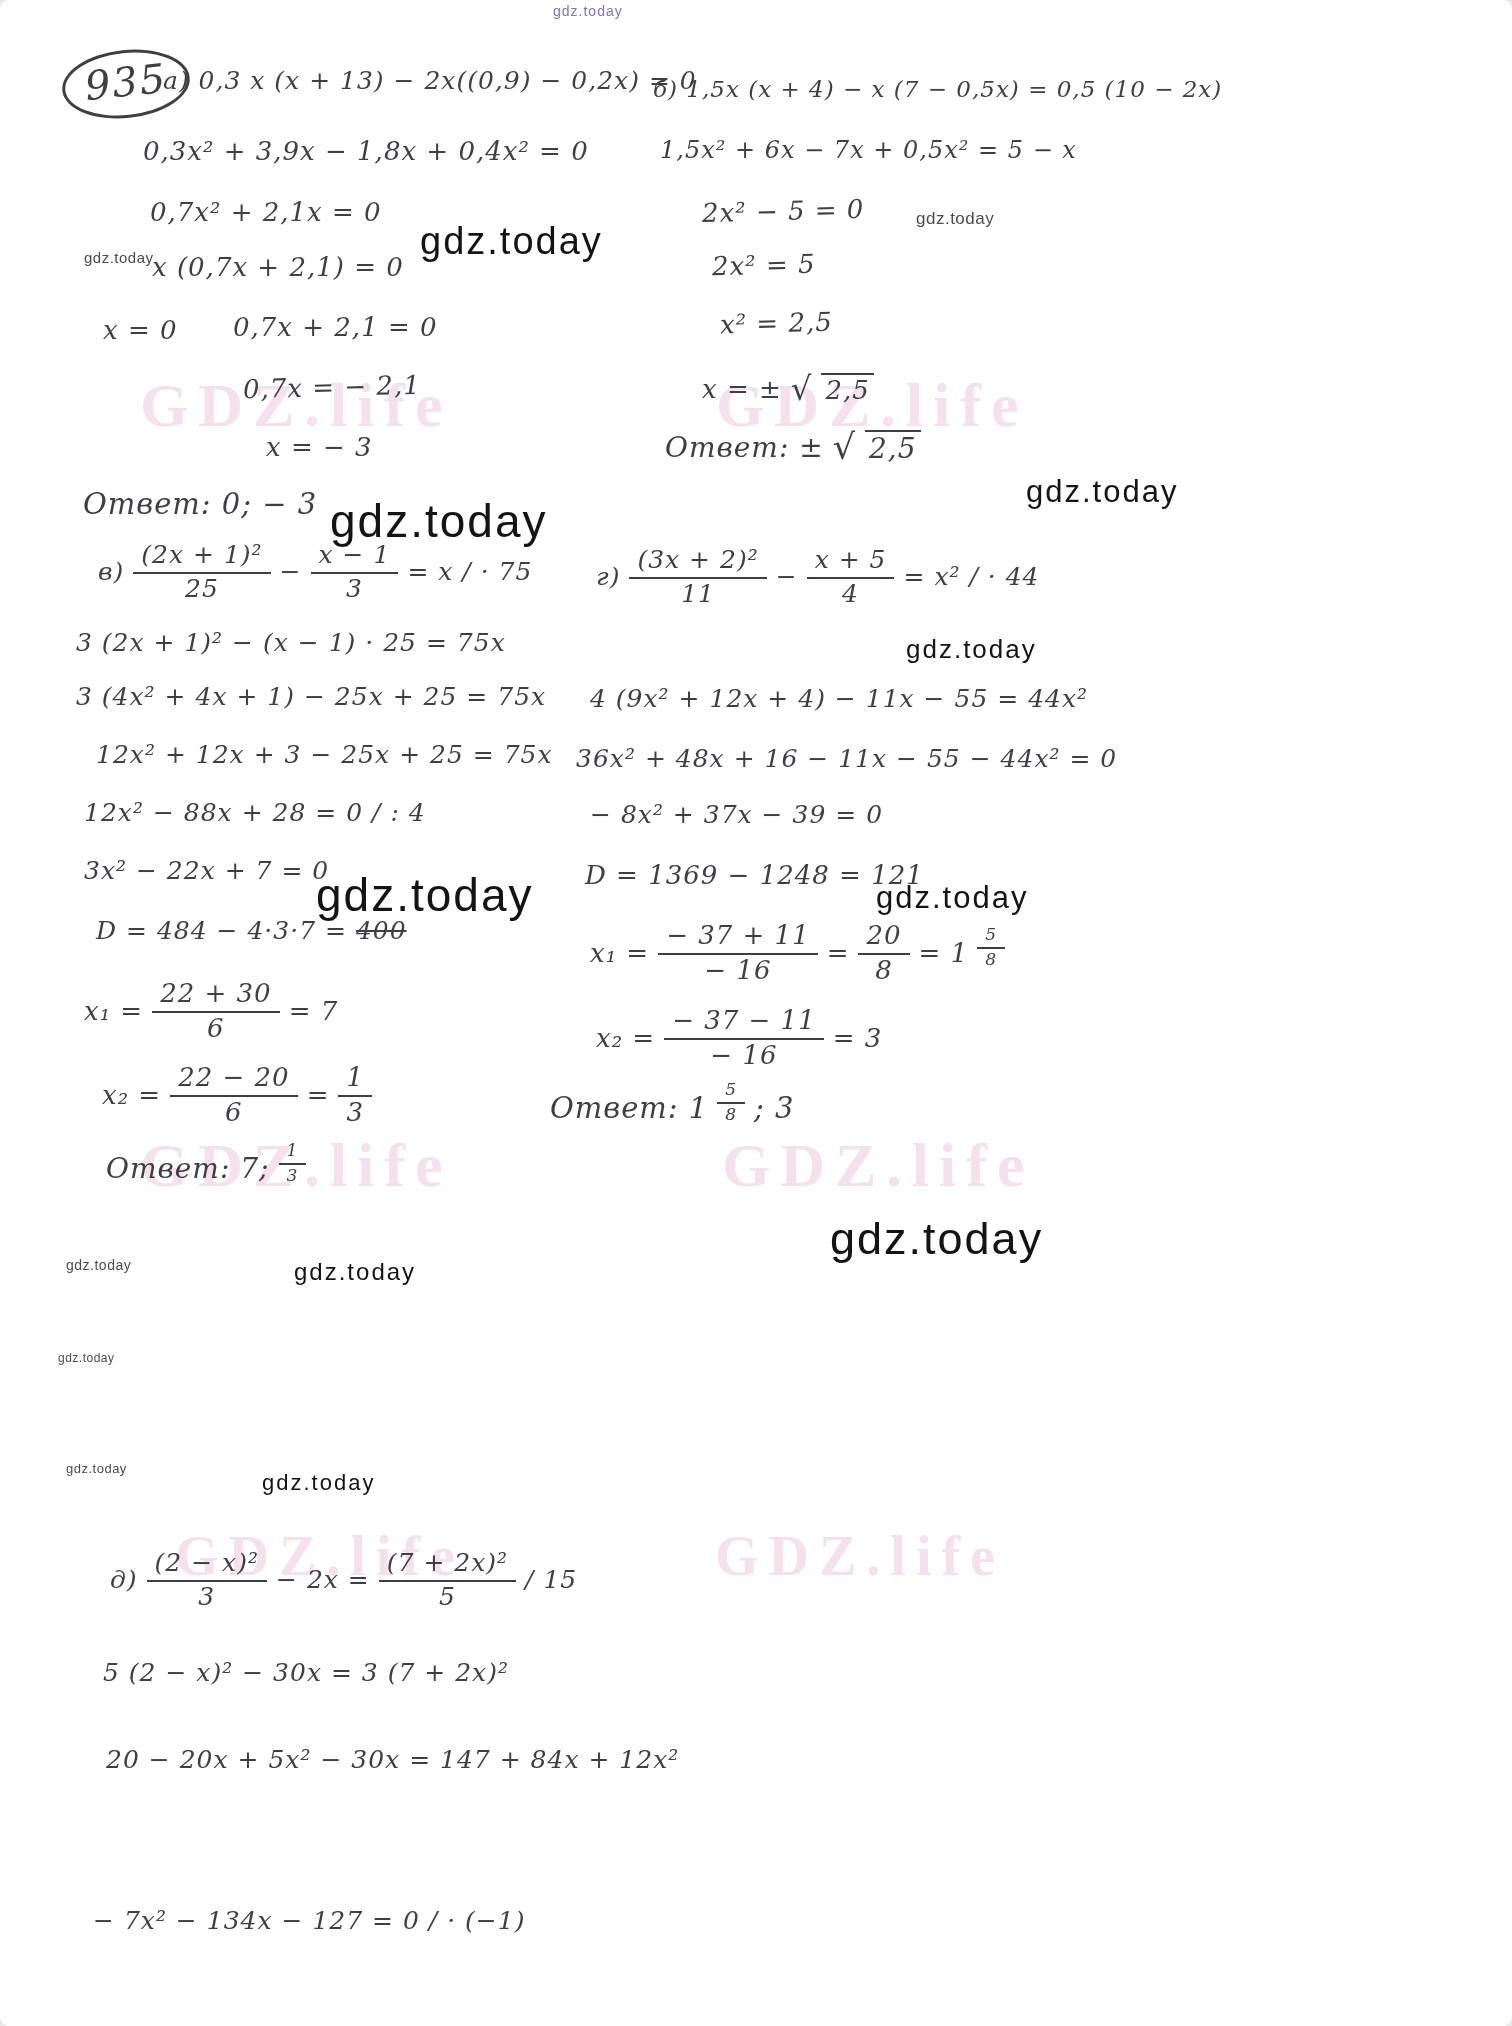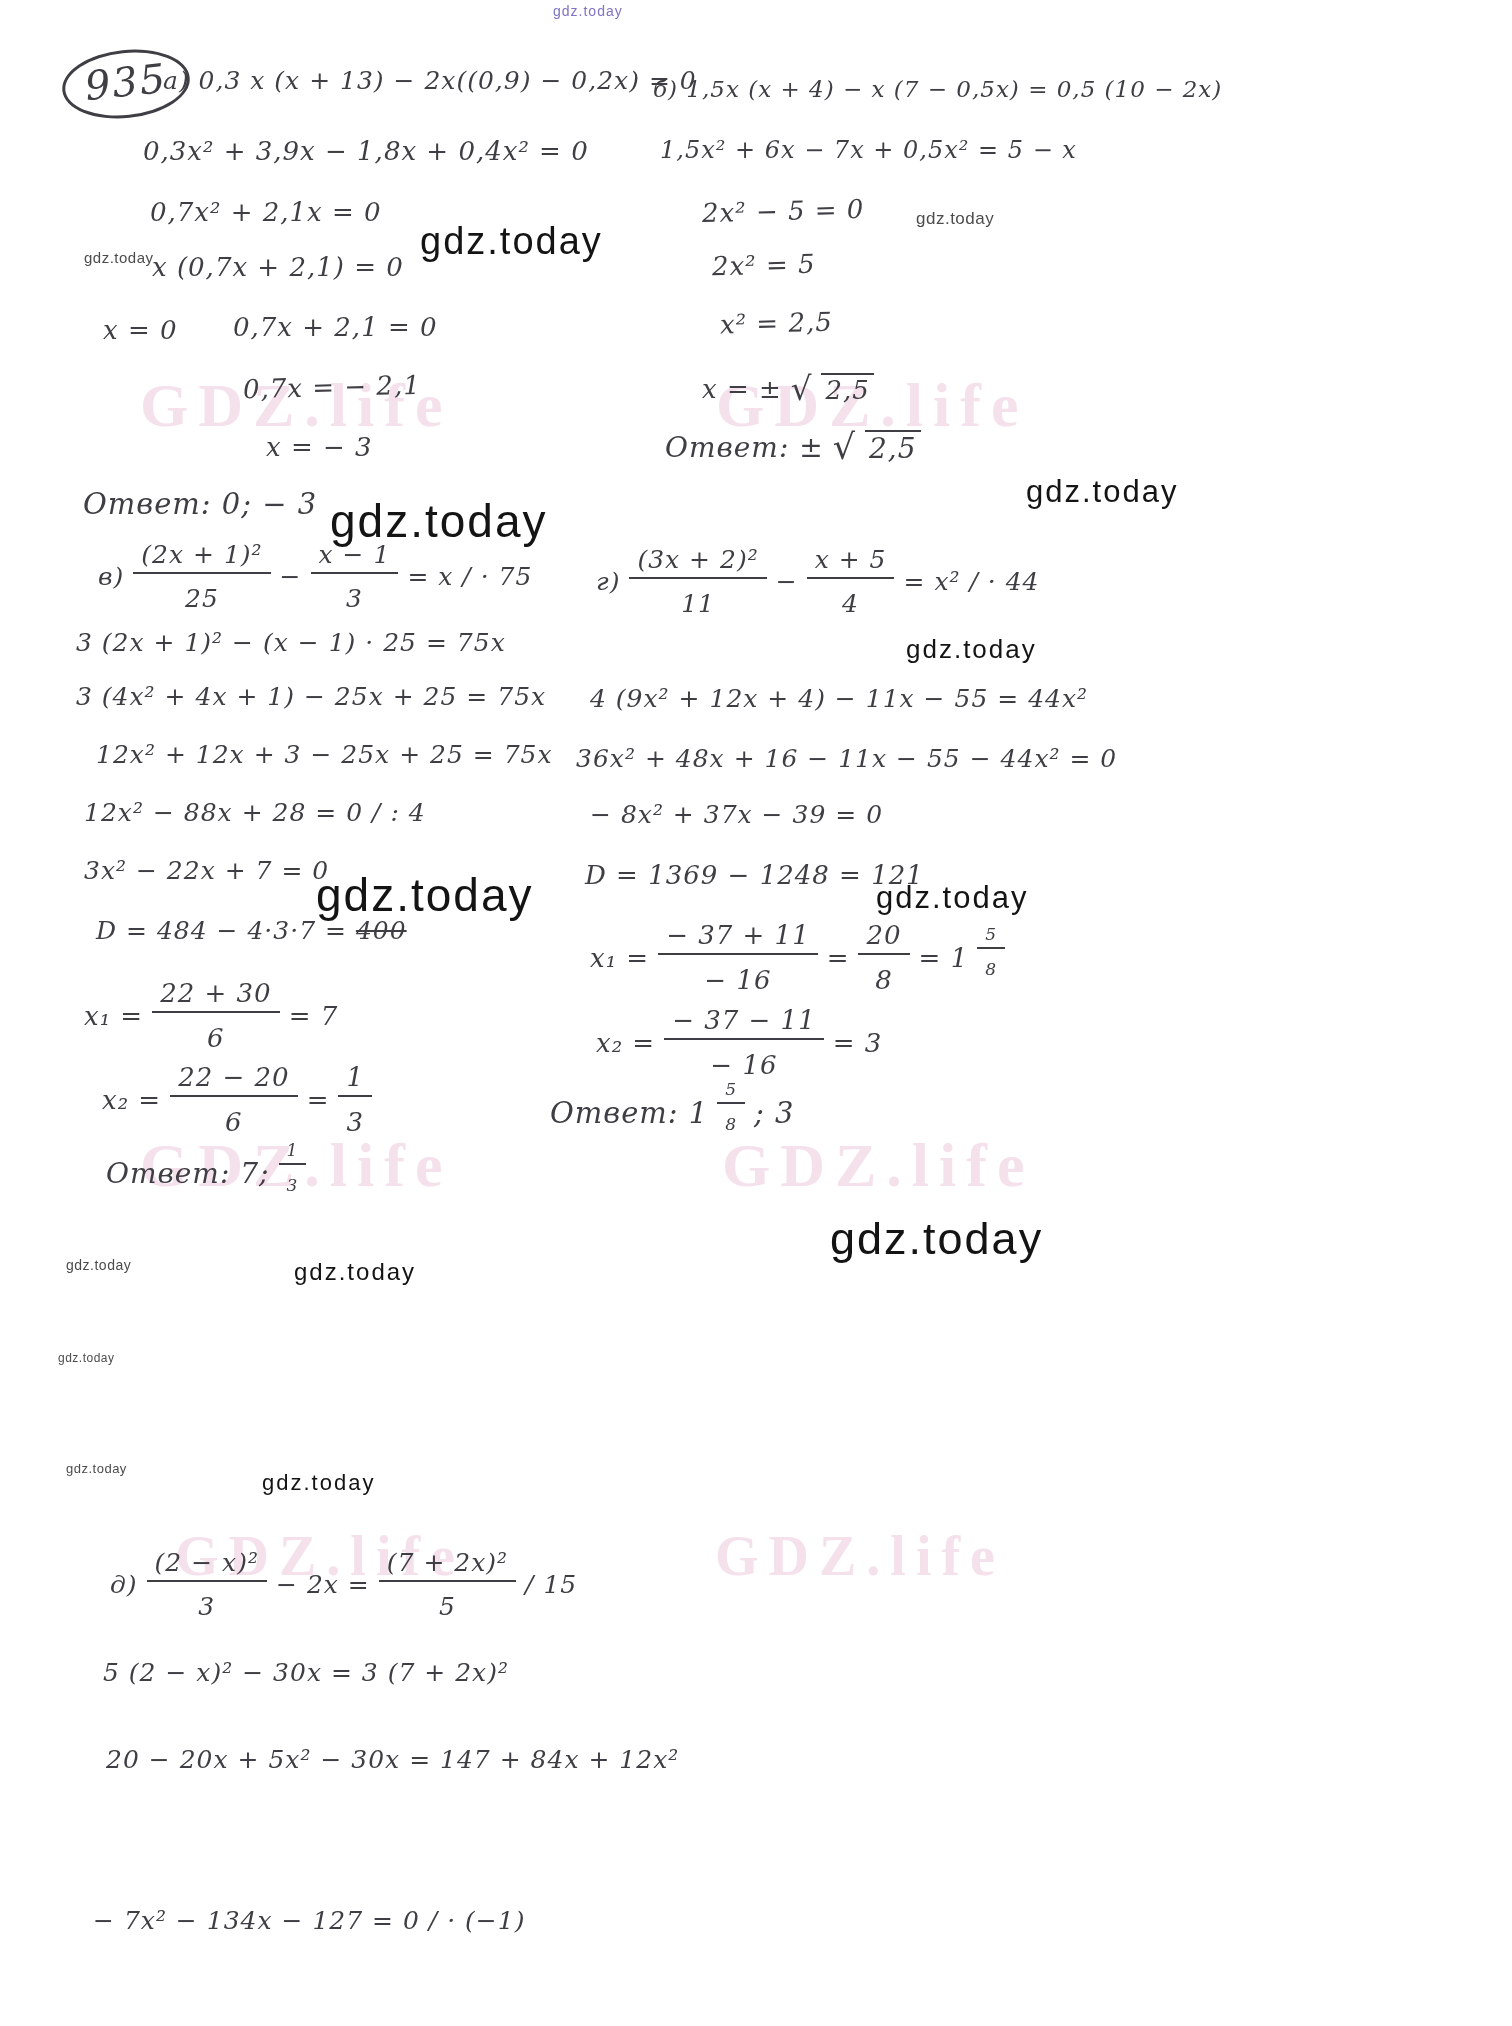--- a/index.html
+++ b/index.html
@@ -1,25 +1,25 @@
 <!DOCTYPE html>
 <html><head>
 <meta charset="utf-8">
 <style>
   html,body{margin:0;padding:0;background:#e8e8e8;}
   .page{
     position:relative;width:1512px;height:2026px;background:#ffffff;
     font-family:"DejaVu Serif", serif;font-style:italic;color:#3f3e44;
-    overflow:hidden;margin:0 auto;
+    overflow:hidden;margin:0 auto;border-radius:9px;
   }
   .line{position:absolute;font-size:26px;letter-spacing:1px;white-space:nowrap;}
   .fline{position:absolute;display:flex;align-items:center;gap:9px;font-size:25px;letter-spacing:1px;white-space:nowrap;}
   .frac{display:inline-flex;flex-direction:column;text-align:center;vertical-align:middle;}
   .frac .num{display:block;padding:0 8px 3px;border-bottom:2px solid #3f3e44;}
-  .frac .den{display:block;padding-top:10px;}
+  .frac .den{display:block;padding-top:0;}
   .frac.sm{font-size:17px;transform:translateY(-6px);}
   .sqrt{font-size:1.25em;font-style:normal;}
   .rad{border-top:2px solid #3f3e44;padding:0 4px;}
   .struck{text-decoration:line-through;}
   .badge{
     position:absolute;left:62px;top:50px;font-size:40px;letter-spacing:2px;
     border:3px solid #3f3e44;border-radius:50%;padding:6px 20px 10px;transform:rotate(-6deg);
   }
   .wm{
     position:absolute;font-style:normal;font-family:"Liberation Sans", sans-serif;

